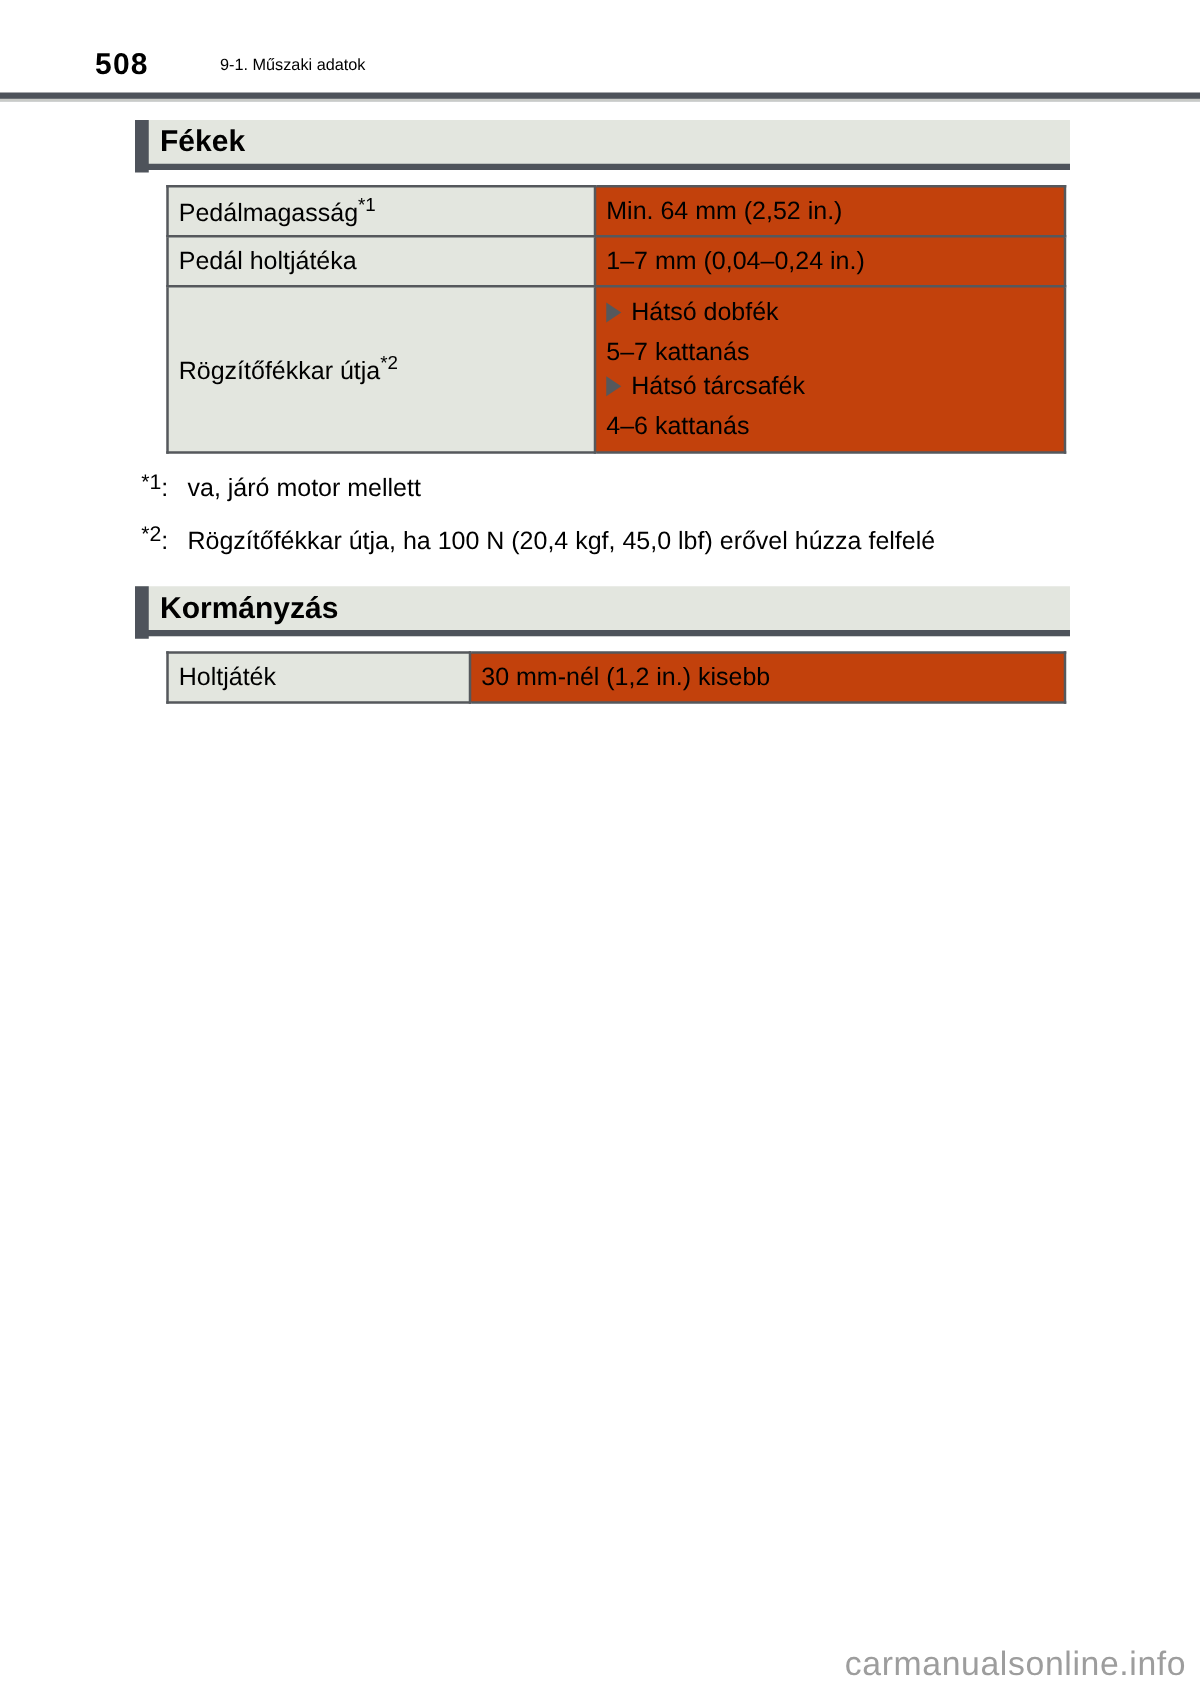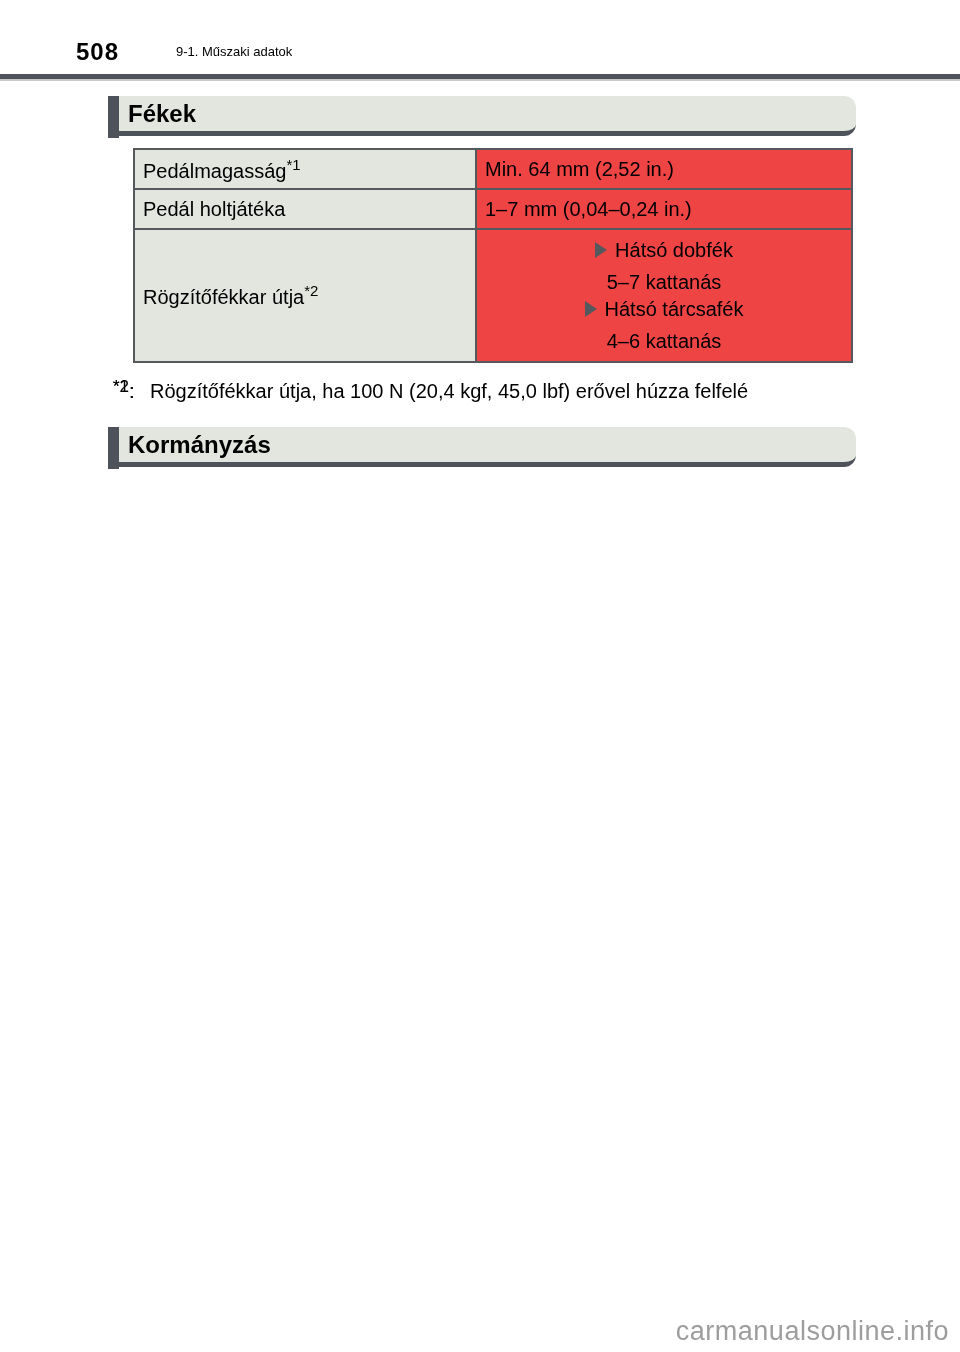--- a/index.html
+++ b/index.html
@@ -34,21 +34,20 @@
   }
 
   
   .sec-header {
     position:relative;
     background:#e3e6df;
     border-bottom:5px solid #4e535b;
     height:35px;
     display:flex; align-items:center;
     padding-left:20px;
-    border-radius:12px;
   }
   .sec-bar {
     position:absolute; left:0; top:0; bottom:-7px;
     width:11px; background:#4e535b;
   }
   .sec-title {
     font-size:24px; font-weight:bold;
   }
 
   
@@ -62,34 +61,34 @@
   table.spec td {
     border:2px solid #55585c;
     padding:4px 8px;
     vertical-align:middle;
     margin-top:32px;
   }
   td.lbl {
     background:#e3e6df;
   }
   td.val {
-    background:#ef4444;
+    background:#c2410c;
     padding-left:12px;
   }
   #brakes-table td.lbl { width:324px; }
   #steering-table td.lbl { width:224px; }
 
   .lbl-sup { font-size:15px; vertical-align:8px; }
 
   tr.h40 { height:40px; }
   tr.h38 { height:38px; }
   tr.h122 { height:122px; }
   td.val-multiline { vertical-align:top; padding-top:8px; padding-bottom:8px; }
 
-  .vline { display:flex; align-items:center; margin:5px 0 10px 0; line-height:22px;justify-content:center; }
+  .vline { display:flex; align-items:center; margin:5px 0 10px 0; line-height:22px; }
   .vline.plain { margin:10px 0 5px 0; }
   .arrow-right {
     width:0; height:0;
     border-left:12px solid #55585c;
     border-top:8px solid transparent;
     border-bottom:8px solid transparent;
     margin-right:8px;
     flex:0 0 auto;
   }
 
@@ -157,30 +156,39 @@
             <span>4–6 kattanás</span>
           </div>
         </td>
       </tr>
     </tbody>
   </table>
 
   <div class="footnotes">
     <div class="footnote">
       <span class="fn-marker"><span class="fn-star">*1</span><span>:</span></span>
+      <div>va, járó motor mellett</div>
     </div>
     <div class="footnote">
       <span class="fn-marker"><span class="fn-star">*2</span><span>:</span></span>
       <div>Rögzítőfékkar útja, ha 100 N (20,4 kgf, 45,0 lbf) erővel húzza felfelé</div>
     </div>
   </div>
 
   <div class="gap-steering"></div>
 
   <div class="sec-header">
     <div class="sec-bar"></div>
     <div class="sec-title">Kormányzás</div>
   </div>
 
+  <table class="spec" id="steering-table">
+    <tbody>
+      <tr class="h40">
+        <td class="lbl"><span>Holtjáték</span></td>
+        <td class="val"><span>30 mm-nél (1,2 in.) kisebb</span></td>
+      </tr>
+    </tbody>
+  </table>
 
 </div>
 
 <div class="watermark">carmanualsonline.info</div>
 
 </body></html>

